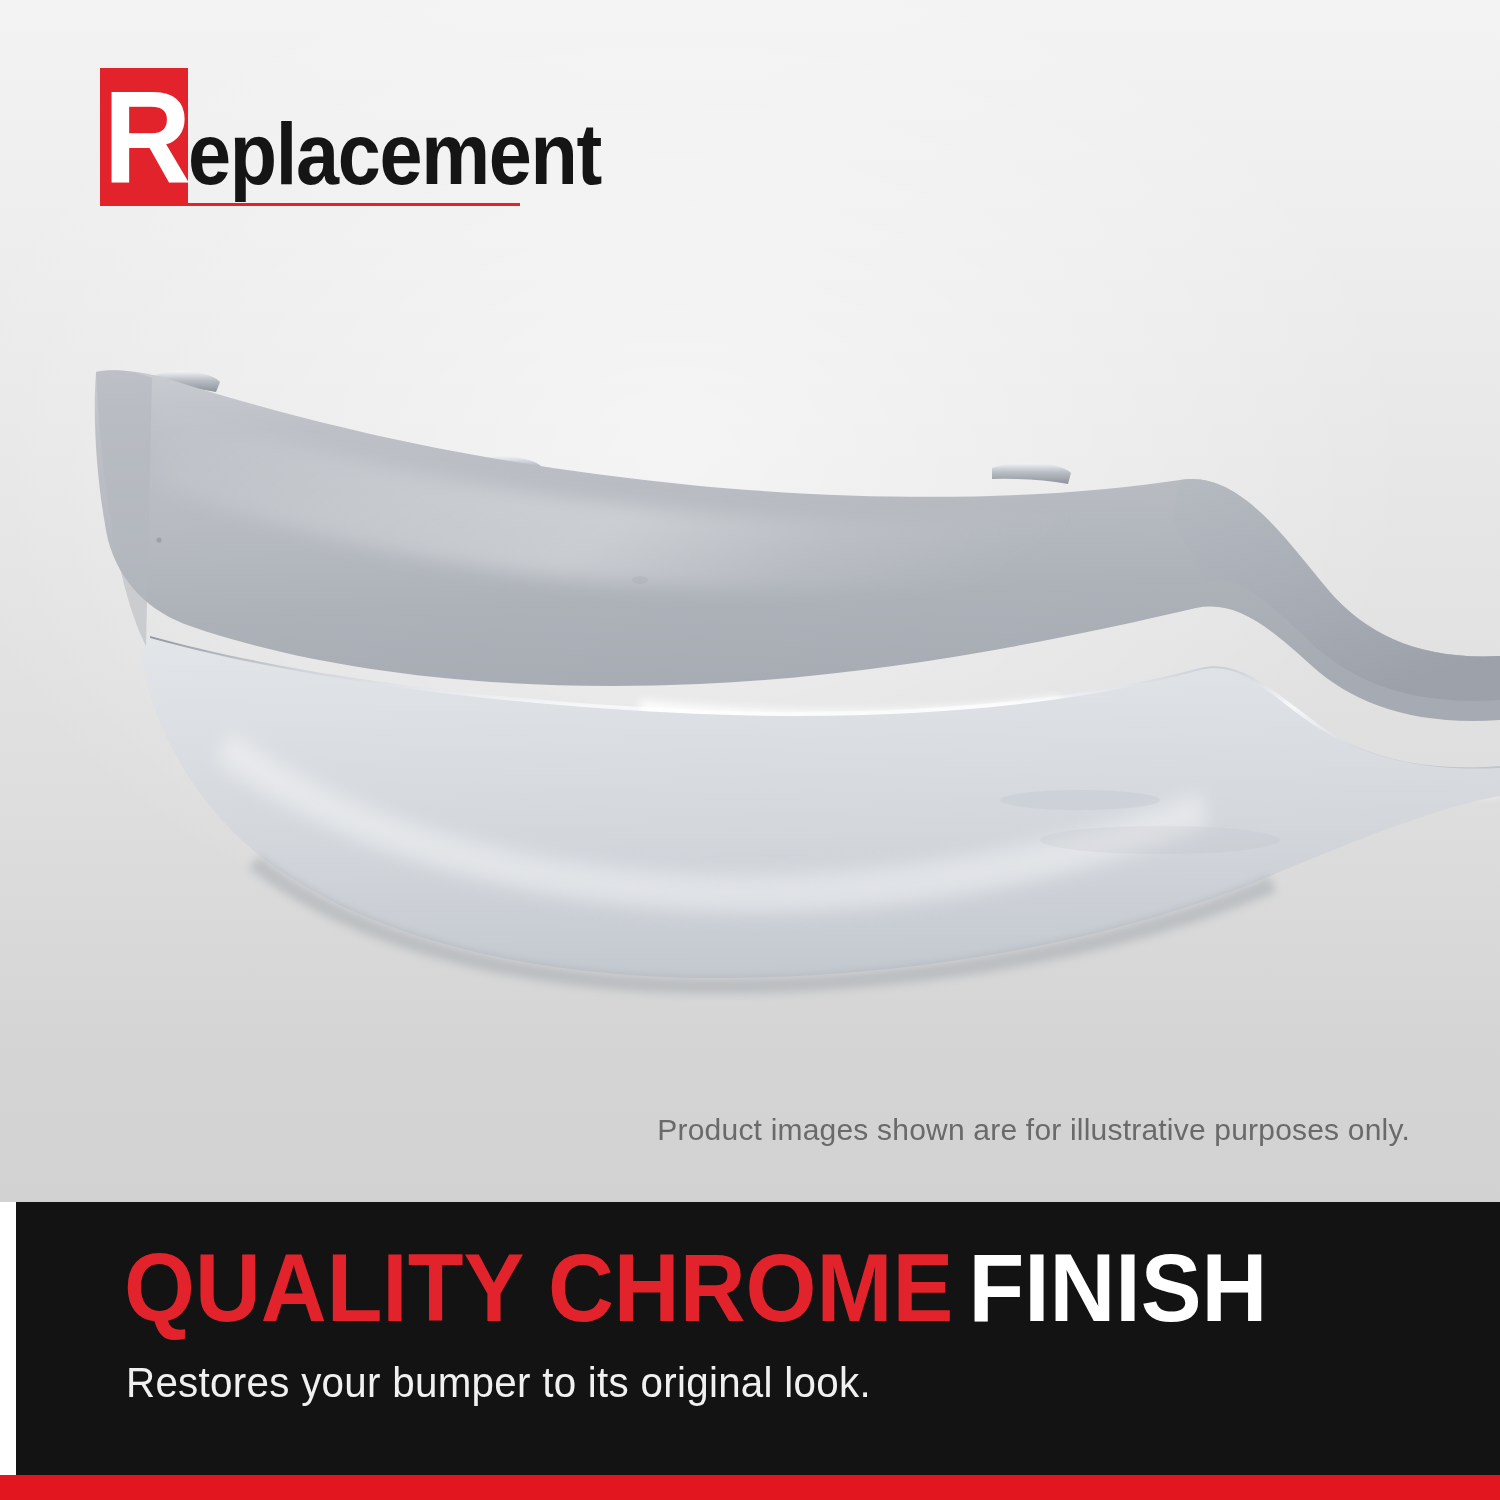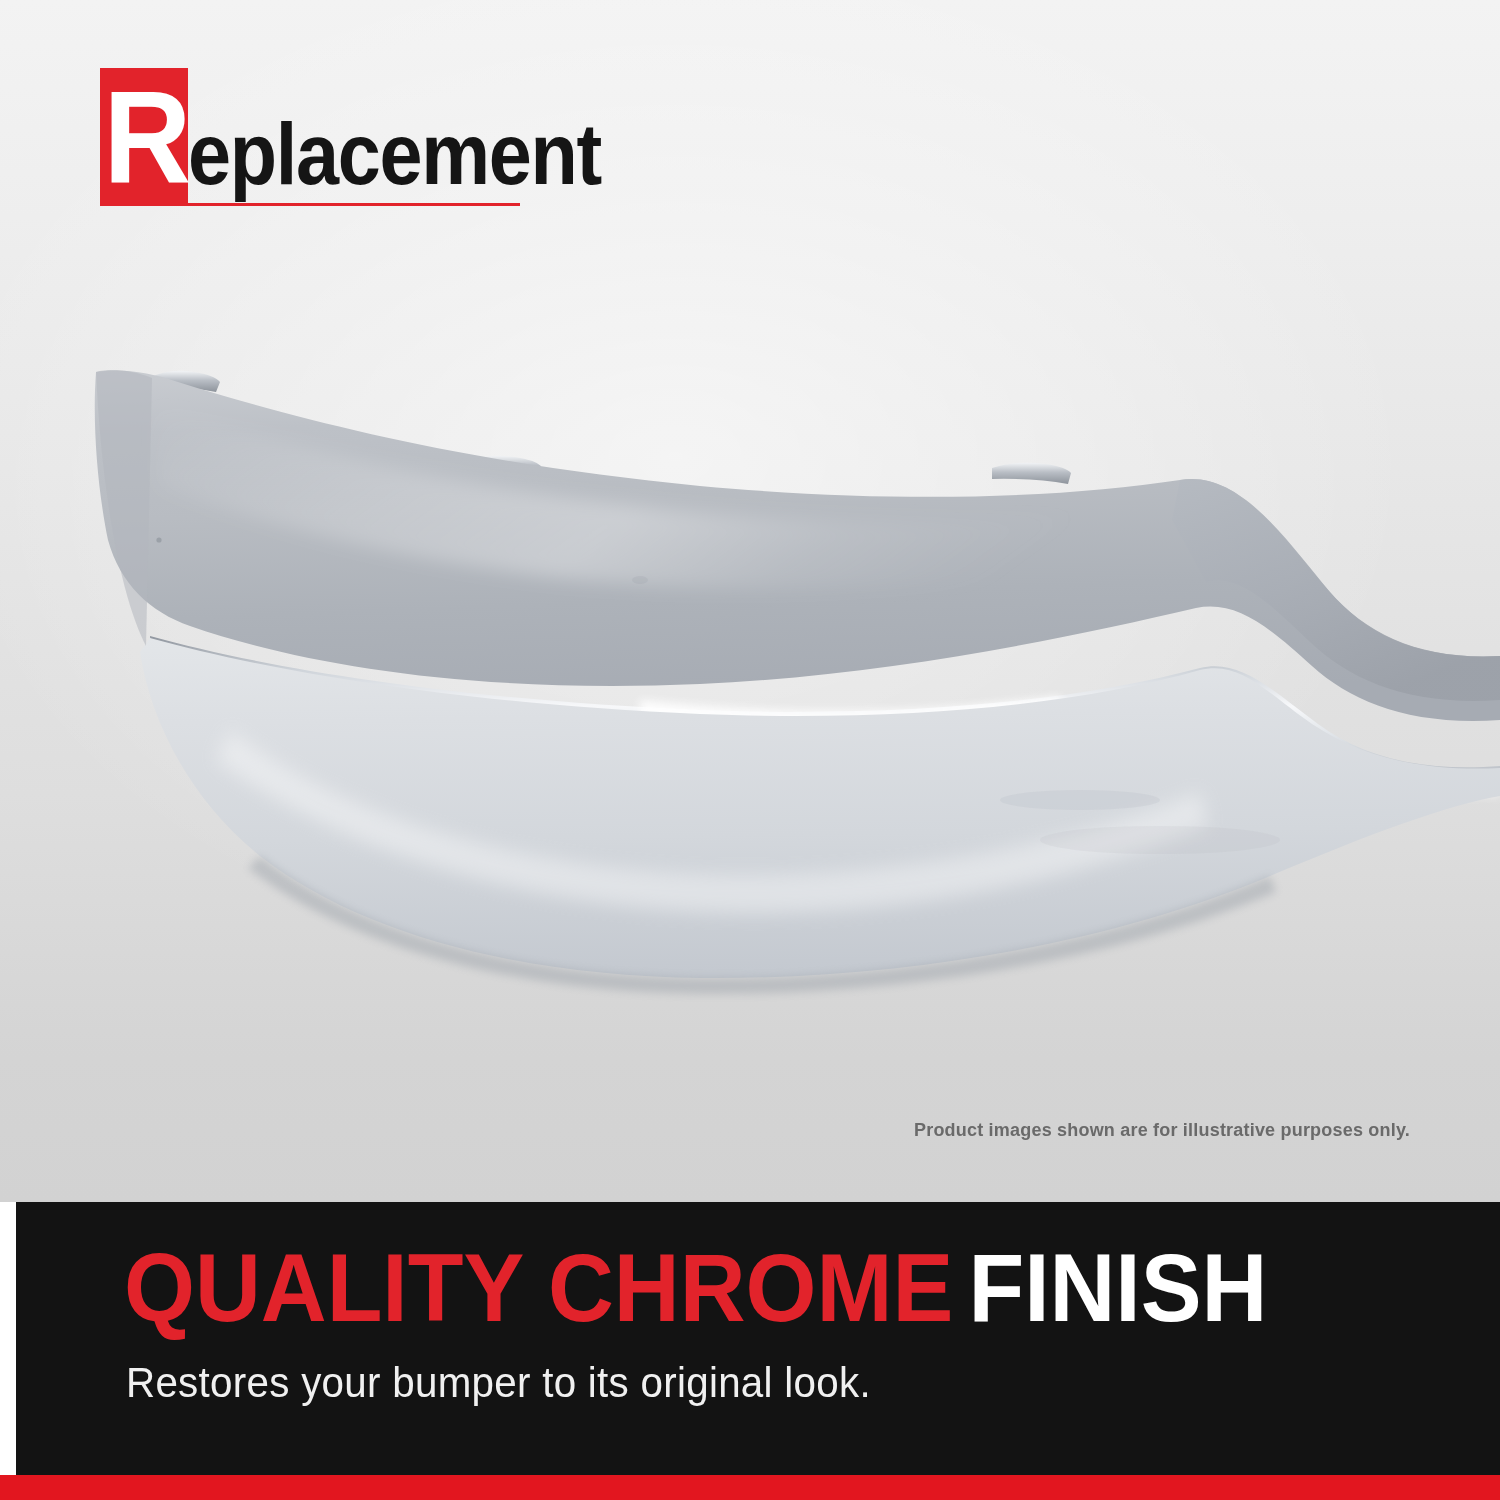--- a/index.html
+++ b/index.html
@@ -106,26 +106,25 @@
     height: 1202px;
   }
 
   
   .disclaimer {
     position: absolute;
     right: 90px;
     bottom: 58px;
     color: #6a6a6a;
     font-family: "Liberation Sans Narrow", "Liberation Sans", sans-serif;
-    font-size: 18px;
+    font-size: 30px;
     line-height: 28px;
     letter-spacing: 0.2px;
     white-space: nowrap;
     text-align: right;
-    font-weight: bold;
   }
 
   
   .banner {
     position: absolute;
     left: 16px;
     top: 1202px;
     width: 1500px;
     height: 273px;
     background: #131313;

